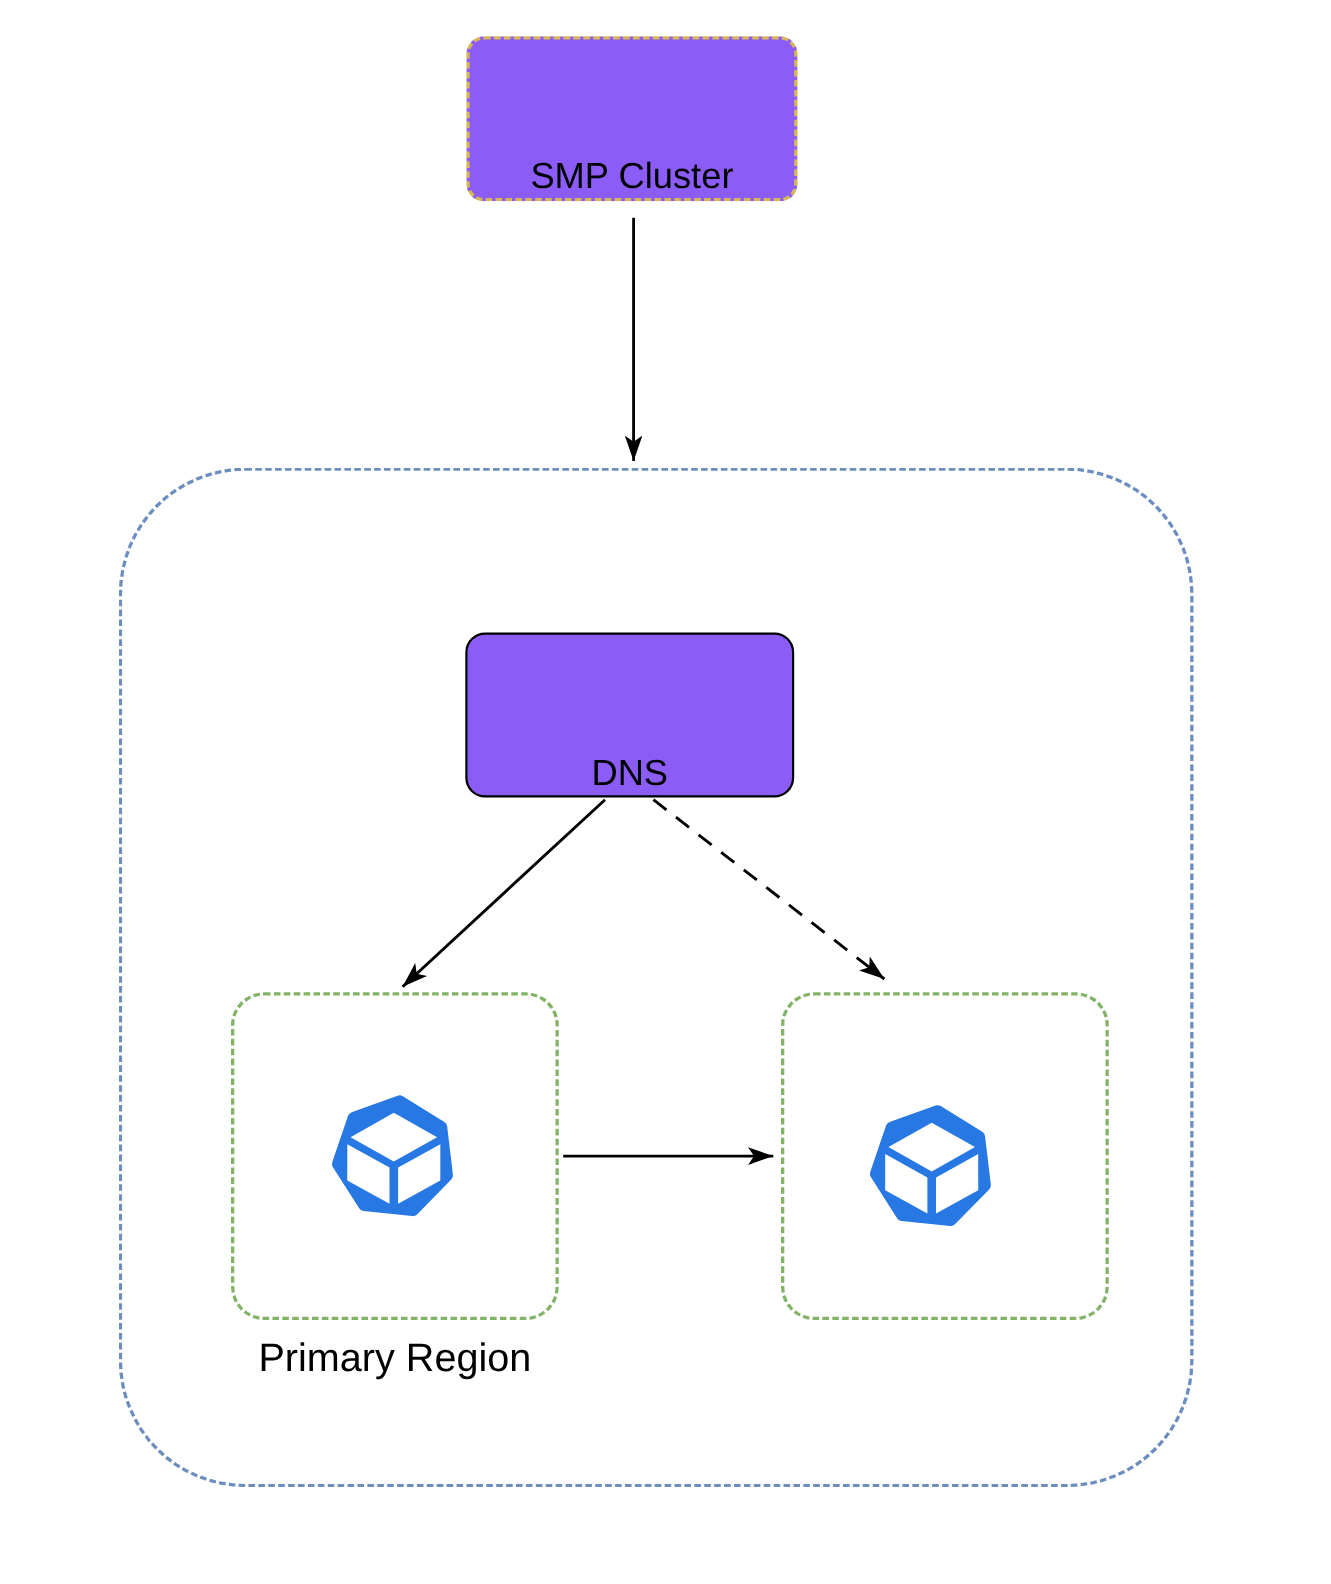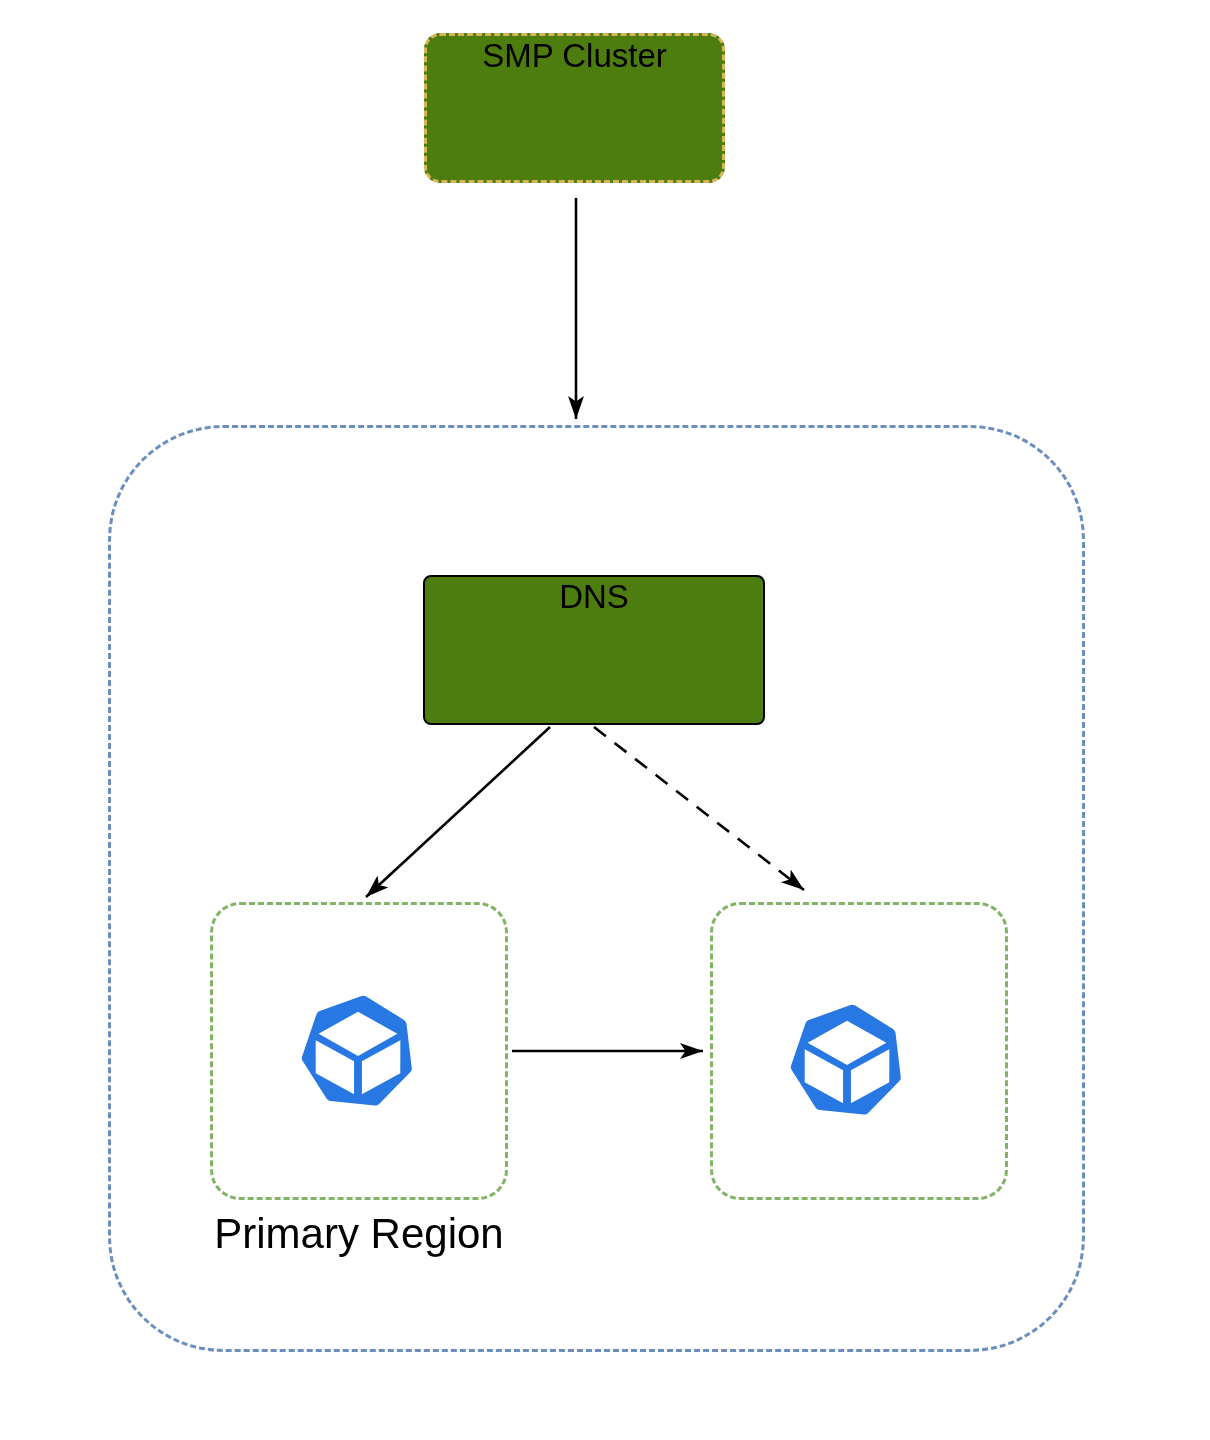--- a/index.html
+++ b/index.html
@@ -13,23 +13,23 @@
     position: relative;
     width: 1210px;
     height: 1440px;
     background: #ffffff;
     overflow: hidden;
   }
   .node {
     position: absolute;
     box-sizing: border-box;
     display: flex;
-    align-items: flex-start;
+    align-items: flex-end;
     justify-content: center;
-    background: #4d7c0f;
+    background: #8b5cf6;
     font-size: 33px;
     line-height: 1.2;
     text-align: center;
   }
   .smp-box {
     left: 424px; top: 33px;
     width: 301px; height: 150px;
     border: 3px dashed #d6b656;
     border-radius: 16px;
   }
@@ -37,39 +37,39 @@
     position: absolute;
     box-sizing: border-box;
     left: 108px; top: 425px;
     width: 977px; height: 927px;
     border: 3px dashed #6c8ebf;
     border-radius: 115px;
     background: transparent;
   }
   .dns-box {
     left: 423px; top: 575px;
-    width: 342px; height: 150px;
+    width: 299px; height: 150px;
     border: 2px solid #000000;
-    border-radius: 8px;
+    border-radius: 18px;
   }
   .region-box {
     position: absolute;
     box-sizing: border-box;
     width: 298px; height: 298px;
     border: 3px dashed #82b366;
     border-radius: 30px;
     background: #ffffff;
   }
   .region-primary   { left: 210px; top: 902px; }
   .region-secondary { left: 710px; top: 902px; }
   .region-label {
     position: absolute;
     width: 420px;
     top: 1212px;
-    font-size: 42px;
+    font-size: 36px;
     line-height: 44px;
     text-align: center;
   }
   .label-primary   { left: 149px; }
   .label-secondary { left: 649px; }
   .node-icon {
     position: absolute;
     width: 118px;
     height: 118px;
   }

